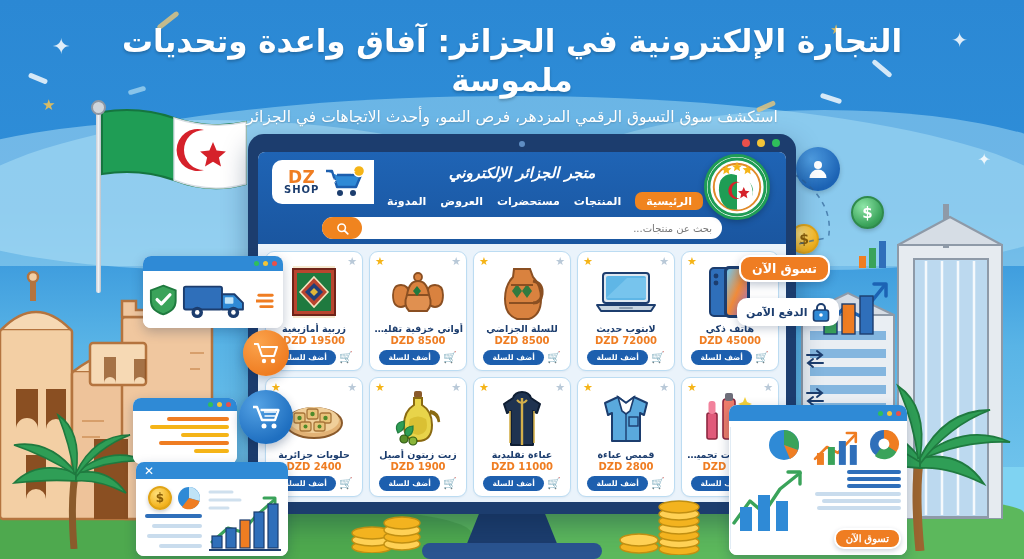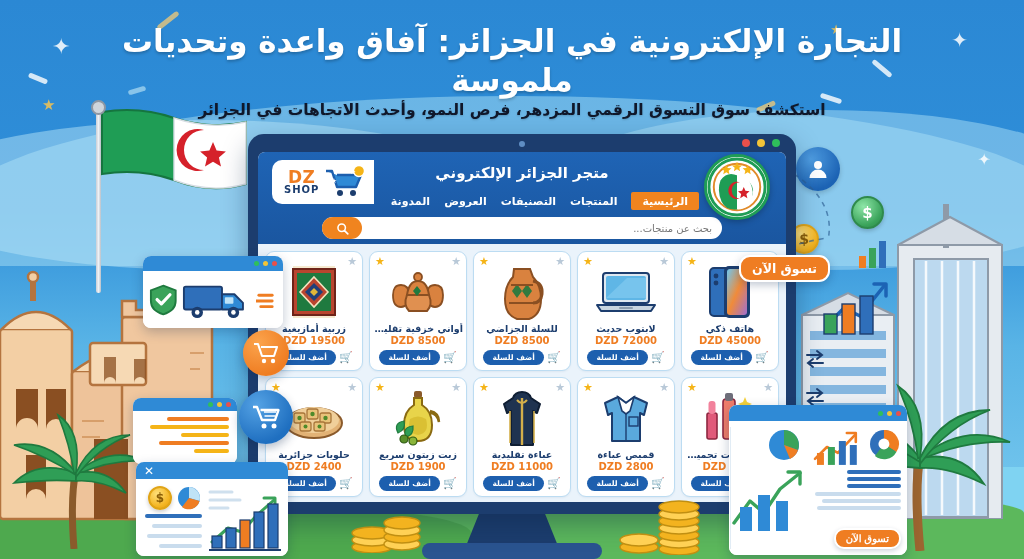--- a/index.html
+++ b/index.html
@@ -48,21 +48,21 @@
   .dash { position: absolute; border-radius: 4px; opacity: .8; }
 
   
   .headline-wrap { position: absolute; top: 22px; left: 0; right: 0; text-align: center; z-index: 40; }
   .headline {
     color: #ffffff; font-size: 31px; font-weight: bold; line-height: 1.25;
     text-shadow: 0 2px 3px rgba(0,0,0,.22); letter-spacing: 0;
     padding: 0 60px;
   }
   .subhead {
-    color: #0f172a; font-size: 15.5px; font-weight: bold; margin-top: 1px;
+    color: #ffffff; font-size: 15.5px; font-weight: normal; margin-top: 8px;
     text-shadow: 0 1px 2px rgba(0,0,0,.18); padding: 0 90px;
   }
 
   
   .kasbah { position: absolute; left: -6px; bottom: 38px; width: 250px; height: 400px; z-index: 5; }
   .palm-left { position: absolute; left: 4px; bottom: 10px; width: 150px; height: 160px; z-index: 9; }
   .flag-pole {
     position: absolute; left: 96px; top: 108px; width: 5px; height: 185px;
     background: linear-gradient(90deg,#c9ced6,#eef1f5,#b9c0c9); border-radius: 3px; z-index: 7;
   }
@@ -120,42 +120,42 @@
   }
 
   
   .store-header {
     background: linear-gradient(180deg,#1f64b5,#1a56a0); position: relative;
     padding: 6px 8px 0 8px; flex: 0 0 auto; height: 92px;
   }
   .hdr-title-bar {
     display: flex; align-items: center; justify-content: center; height: 30px; position: relative;
   }
-  .store-title { color: #ffffff; font-size: 15px; font-weight: bold; }
+  .store-title { color: #ffffff; font-size: 15px; font-weight: bold; font-style: italic; }
   .logo-box {
     position: absolute; left: 6px; top: 2px; background: #ffffff;
     border-radius: 10px 0 0 10px; padding: 5px 10px 5px 12px;
     display: flex; align-items: center; gap: 5px; height: 44px;
   }
   .logo-text { display: flex; flex-direction: column; align-items: center; line-height: .95; }
   .logo-dz { color: #ef7d22; font-size: 17px; font-weight: bold; letter-spacing: .5px; }
   .logo-shop { color: #1c3d6e; font-size: 10px; font-weight: bold; letter-spacing: 1px; }
   .emblem {
     position: absolute; right: 8px; top: -4px; width: 66px; height: 66px; border-radius: 50%;
     background: #ffffff; border: 3px solid #1f9d55;
     box-shadow: 0 2px 6px rgba(0,0,0,.25); z-index: 3;
     display: flex; align-items: center; justify-content: center; overflow: hidden;
   }
   .navbar {
     display: flex; align-items: center; justify-content: center; gap: 14px;
     height: 26px; padding-right: 74px; padding-left: 120px;
   }
   .nav-item { color: #ffffff; font-size: 11px; font-weight: bold; white-space: nowrap; }
   .nav-item.active {
-    background: #f0841f; border-radius: 2px; padding: 2.5px 11px; color: #ffffff;
+    background: #f0841f; border-radius: 7px; padding: 2.5px 11px; color: #ffffff;
   }
   .search-row { padding: 3px 56px 6px 56px; }
   .search-bar {
     display: flex; align-items: center; background: #ffffff; border-radius: 13px;
     height: 22px; overflow: hidden; direction: rtl;
   }
   .search-input {
     flex: 1; border: 0; outline: none; background: transparent; height: 100%;
     font-family: inherit; font-size: 10px; color: #6b7b8c; padding: 0 10px; text-align: right;
   }
@@ -482,21 +482,21 @@
                 <path d="M31 5 l1.5 3.4 l3.7 .3 l-2.8 2.4 l.8 3.6 l-3.2 -2 l-3.2 2 l.8 -3.6 l-2.8 -2.4 l3.7 -.3 z"></path>
                 <path d="M42 8 l1.5 3.4 l3.7 .3 l-2.8 2.4 l.8 3.6 l-3.2 -2 l-3.2 2 l.8 -3.6 l-2.8 -2.4 l3.7 -.3 z"></path>
               </g>
             </svg>
           </div>
         </div>
 
         <div class="navbar">
           <span class="nav-item active">الرئيسية</span>
           <span class="nav-item">المنتجات</span>
-          <span class="nav-item">التصنيفات</span>
+          <span class="nav-item">مستحضرات</span>
           <span class="nav-item">العروض</span>
           <span class="nav-item">المدونة</span>
         </div>
 
         <div class="search-row">
           <div class="search-bar">
             <input class="search-input" value="" placeholder="بحث عن منتجات..." style="">
             <button class="search-btn">
               <svg width="13" height="13" viewBox="0 0 16 16">
                 <circle cx="7" cy="7" r="4.6" fill="none" stroke="#ffffff" stroke-width="1.9"></circle>
@@ -704,21 +704,21 @@
                 <path d="M18 30 q8 -5 16 0 q4 14 -8 16 q-12 -2 -8 -16 z" fill="#d4b82a" opacity=".7"></path>
                 <path d="M38 22 q9 2 9 11 q-2 -9 -9 -9" fill="none" stroke="#8a6a12" stroke-width="2.6"></path>
                 <g fill="#2f9e56" stroke="#1f7a3f" stroke-width="1.2">
                   <path d="M6 44 q-5 -10 6 -12 q2 9 -6 12 z"></path>
                   <path d="M14 48 q-4 -10 7 -11 q1 9 -7 11 z"></path>
                 </g>
                 <circle cx="12" cy="50" r="4" fill="#5a8f2a" stroke="#2f5a14" stroke-width="1.2"></circle>
                 <circle cx="21" cy="52" r="4" fill="#8ab53a" stroke="#2f5a14" stroke-width="1.2"></circle>
               </svg>
             </div>
-            <div class="prod-name">زيت زيتون سريع</div>
+            <div class="prod-name">زيت زيتون أصيل</div>
             <div class="prod-price">1900 DZD</div>
             <div class="cart-row">
               <span class="cart-ico">🛒</span>
               <button class="add-btn">أضف للسلة</button>
             </div>
           </div>
 
           <div class="card">
             <span class="star-l">★</span>
             <span class="star-r">★</span>
@@ -876,20 +876,28 @@
         <div class="bar-line" style="width:92%"></div>
         <div class="bar-line light" style="width:80%"></div>
         <div class="bar-line light" style="width:88%"></div>
         <div class="bar-line light" style="width:70%"></div>
       </div>
     </div>
   </div>
 
   <div class="shop-now-badge">تسوق الآن</div>
 
+  <div class="secure-badge">
+    <svg width="18" height="20" viewBox="0 0 18 20">
+      <rect x="1.5" y="8" width="15" height="11" rx="2.4" fill="#2f8ad6" stroke="#1c3d6e" stroke-width="1.6"></rect>
+      <path d="M5 8 V6 a4 4 0 0 1 8 0 V8" fill="none" stroke="#1c3d6e" stroke-width="2"></path>
+      <circle cx="9" cy="13" r="1.8" fill="#ffffff"></circle>
+    </svg>
+    <span class="secure-text">الدفع الآمن</span>
+  </div>
 
   <div class="win dash-win">
     <div class="win-bar">
       <i style="background:#e9504b"></i>
         <i style="background:#f2c438"></i>
         <i style="background:#2fbf5b"></i>
     </div>
     <div class="dash-body">
       <div class="dash-left">
         <div style="display:flex;align-items:flex-start;gap:4px;">

